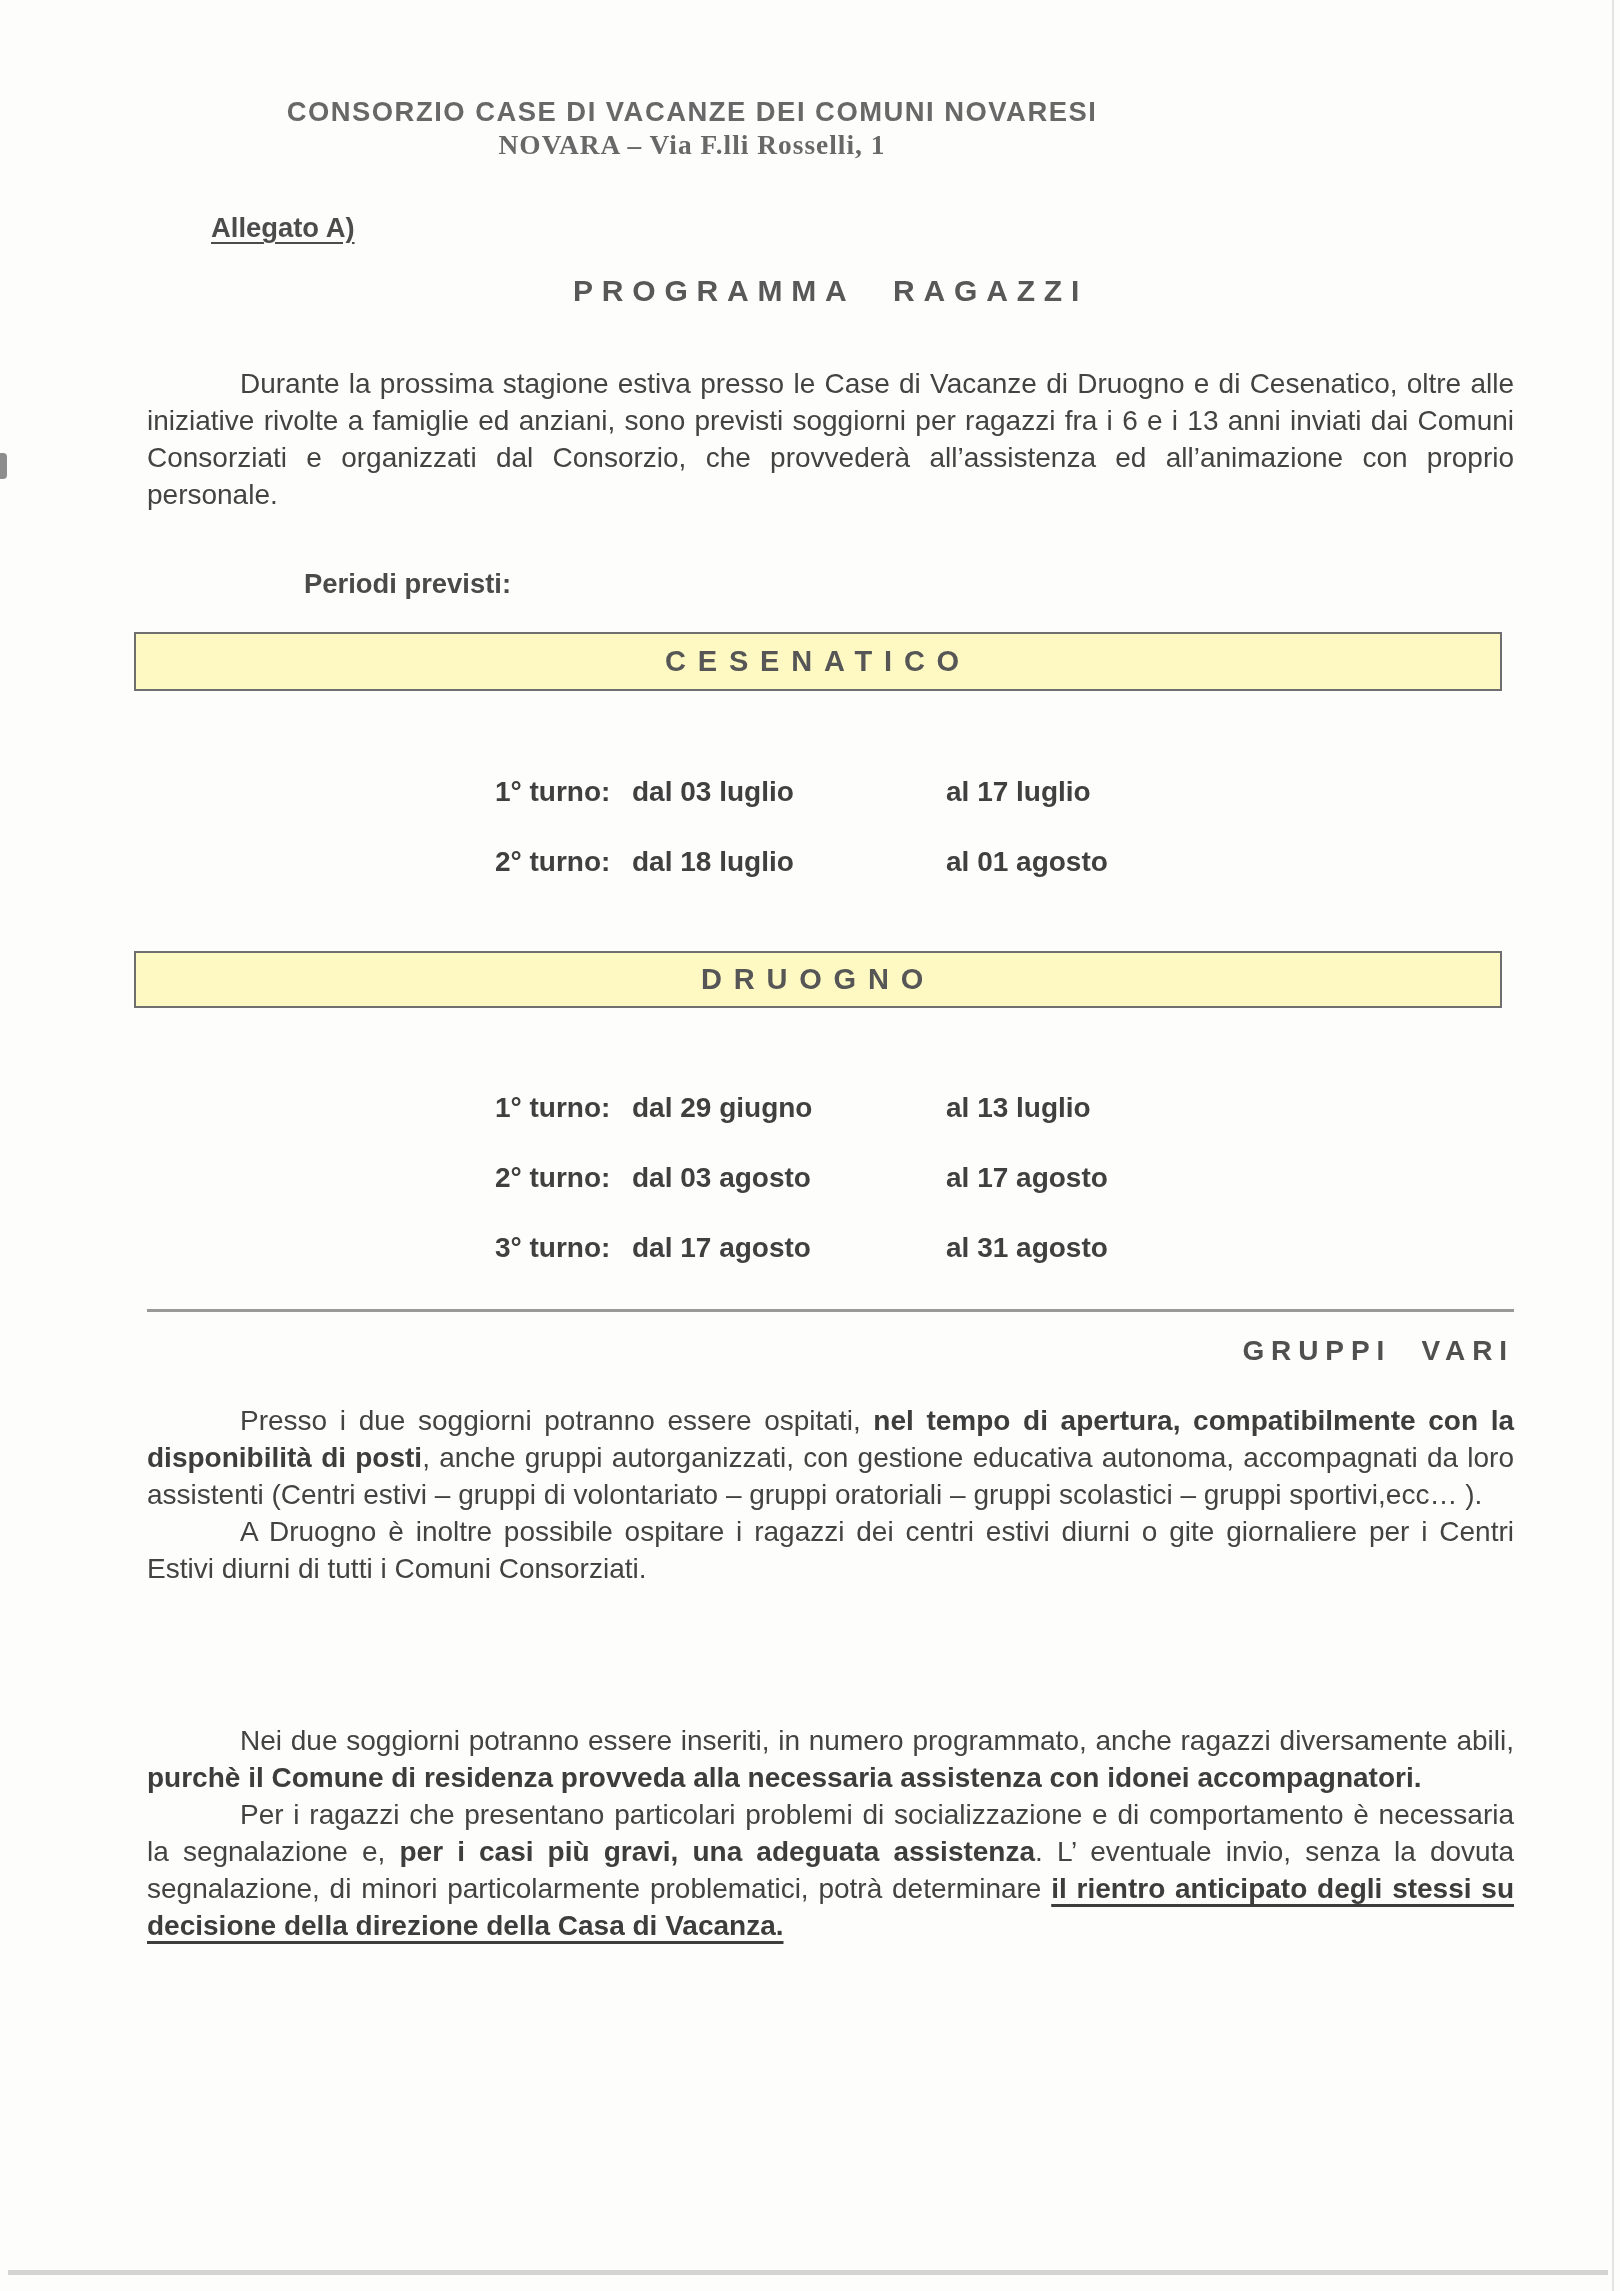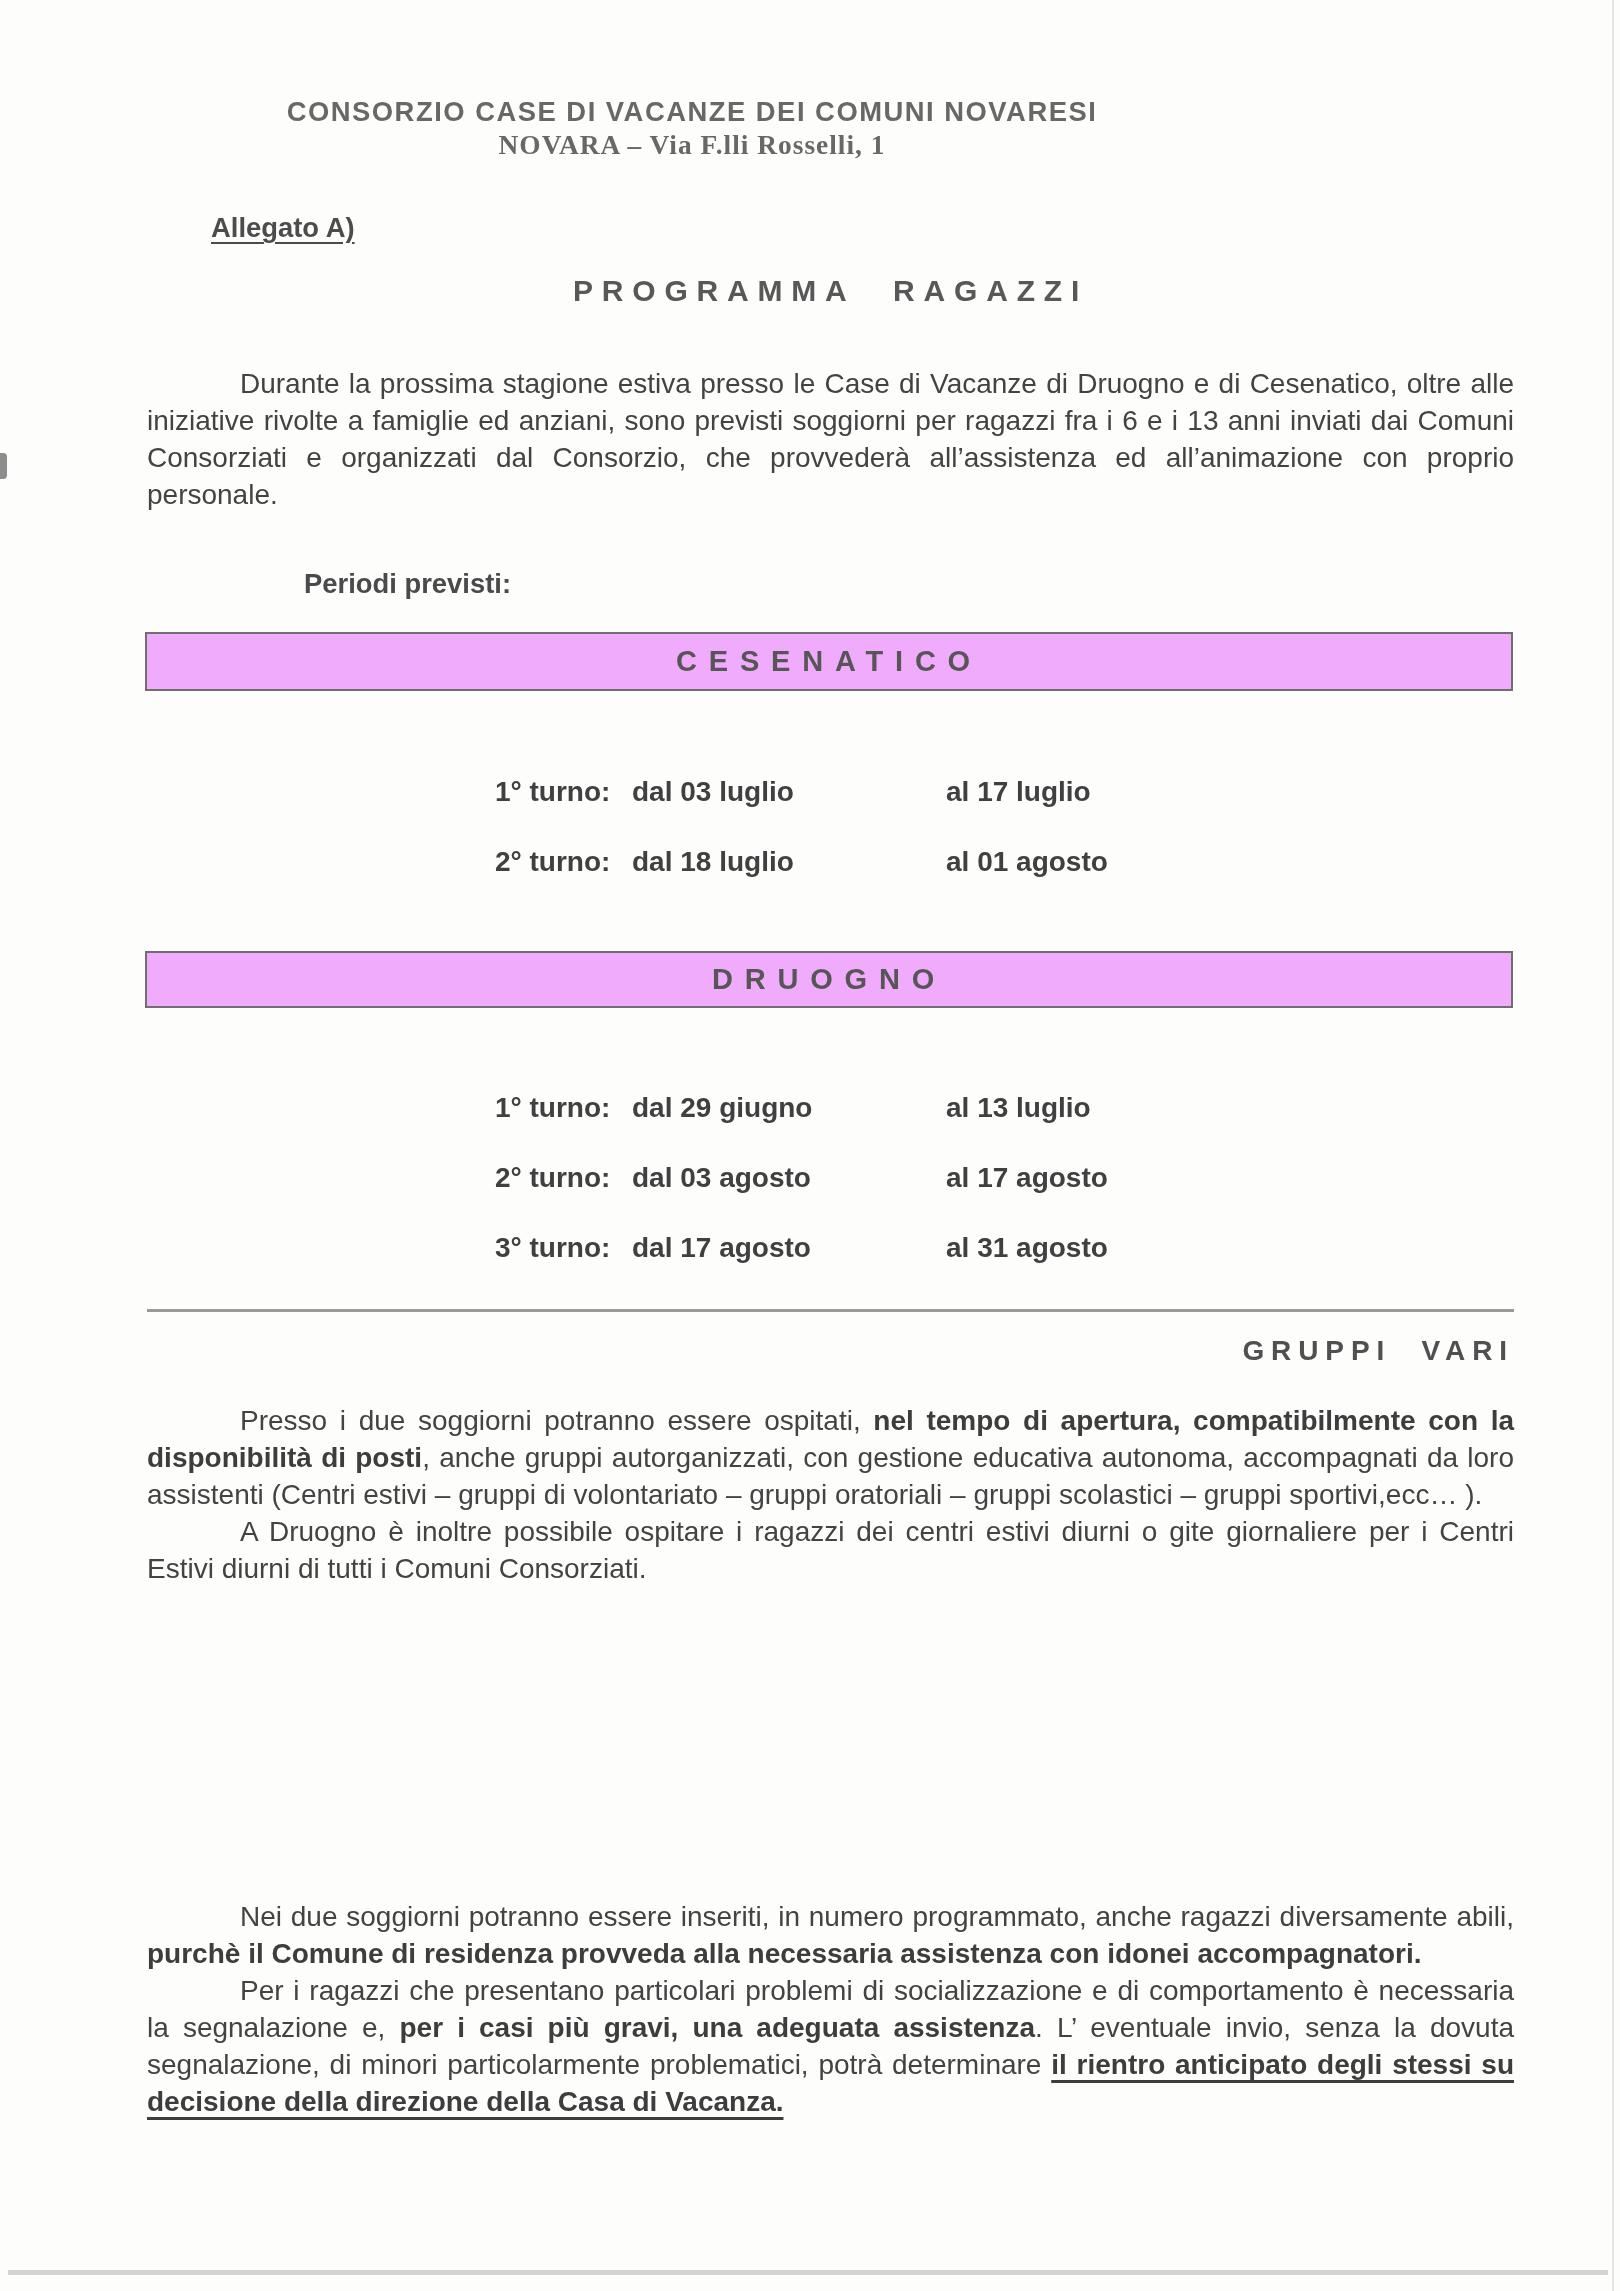--- a/index.html
+++ b/index.html
@@ -23,44 +23,44 @@
   
   .doc-title { top: 274px; left: 147px; width: 1367px; text-align: center; font-size: 30px; font-weight: bold; color: #585858; letter-spacing: 8.8px; word-spacing: 21.6px; }
   
   .para { font-size: 28px; line-height: 37px; text-align: justify; color: #434343; }
   .para p { margin: 0; text-indent: 93px; }
   .intro { top: 365px; left: 147px; width: 1367px; }
   
   .periods { top: 568px; left: 304px; font-size: 27.4px; font-weight: bold; color: #4a4a4a; }
   
   .boxhead {
-    left: 145px; width: 1364px; border: 2px solid #6f6f6f;
+    left: 134px; width: 1364px; border: 2px solid #6f6f6f;
     display: flex; align-items: center; justify-content: center;
     font-weight: bold; color: #565656; font-size: 29px; letter-spacing: 11.8px;
-    background: #f0abfc;
+    background: #fef9c3;
   }
   .box-cesenatico { top: 632px; height: 55px; }
   .box-druogno { top: 951px; height: 53px; }
   
   .turns { left: 495px; font-size: 28px; font-weight: bold; color: #404040; }
   .turns-cesenatico { top: 772px; }
   .turns-druogno { top: 1088px; }
   .trow { display: flex; height: 39px; line-height: 39px; margin-bottom: 31px; }
   .tl { width: 137px; }
   .tf { width: 314px; }
   .tt { flex: 0 0 auto; }
   
   .rule { top: 1309px; left: 147px; width: 1367px; height: 2.9px; background: #999999; }
   
   .sechead { left: 147px; width: 1367px; text-align: right; font-weight: bold; color: #505050; font-size: 28px; }
   .gruppi-head { top: 1335px; letter-spacing: 6.9px; word-spacing: 15.7px; }
   .abili-head { top: 1713px; letter-spacing: 2.5px; }
   
   .gruppi-body { top: 1402px; left: 147px; width: 1367px; }
-  .abili-body { top: 1898px; left: 147px; width: 1367px; }
+  .abili-body { top: 1722px; left: 147px; width: 1367px; }
   .b { font-weight: bold; color: #3d3d3d; }
   .u2 { text-decoration: underline; text-underline-offset: 5.9px; text-decoration-thickness: 2.5px; }
   
   .edge-right { top: 0; left: 1612px; width: 2px; height: 2292px; background: #e4e4e2; }
   .edge-bottom { top: 2270px; left: 7.8px; width: 1600px; height: 4.9px; background: #d4d4d2; }
   .smudge-left { top: 453px; left: 0; width: 6.9px; height: 25.5px; background: #8d8d8d; border-radius: 0 3.9px 3.9px 0; }
 </style>
 </head>
 <body>
 

